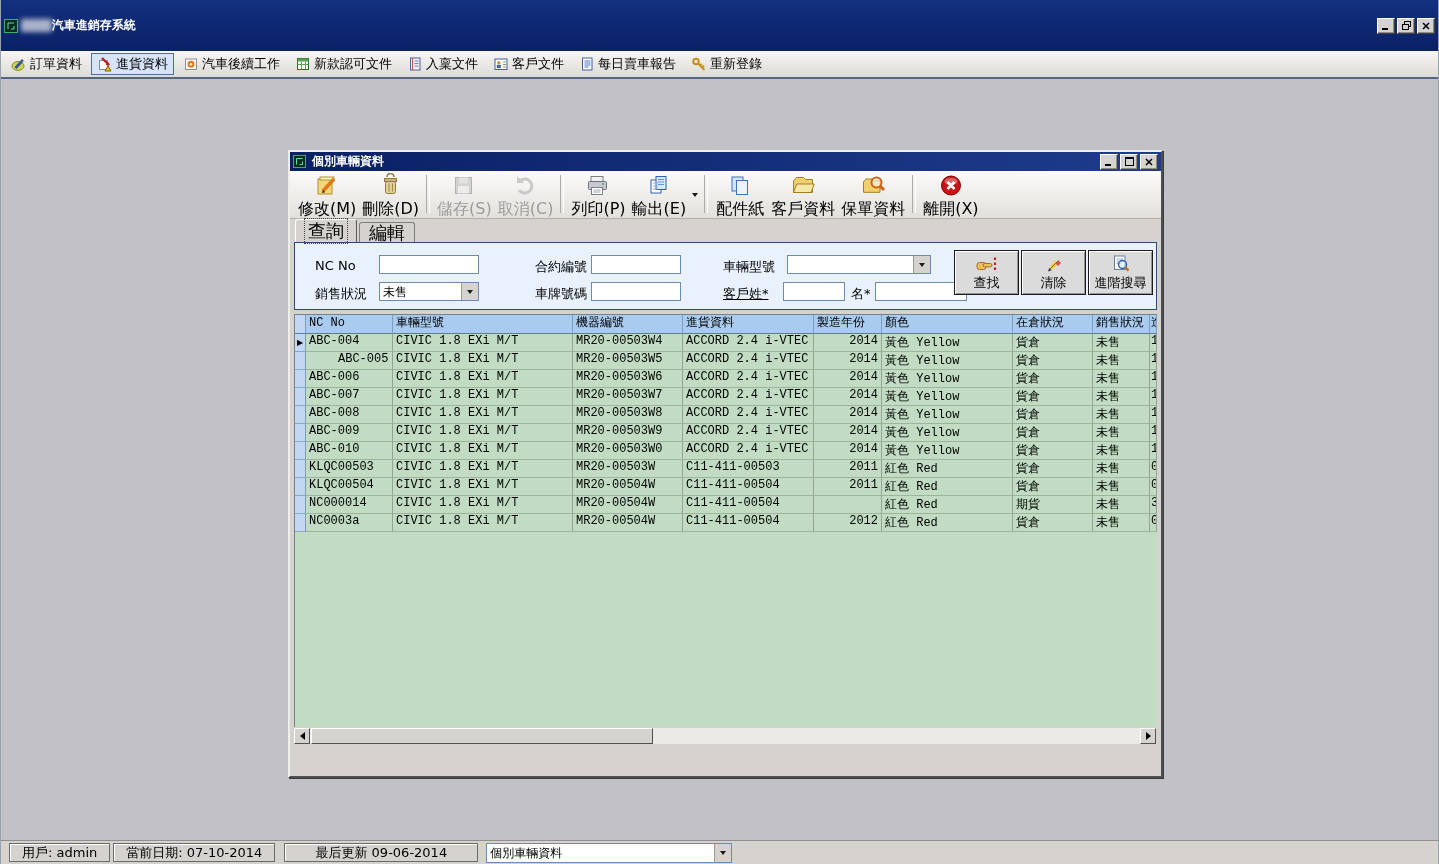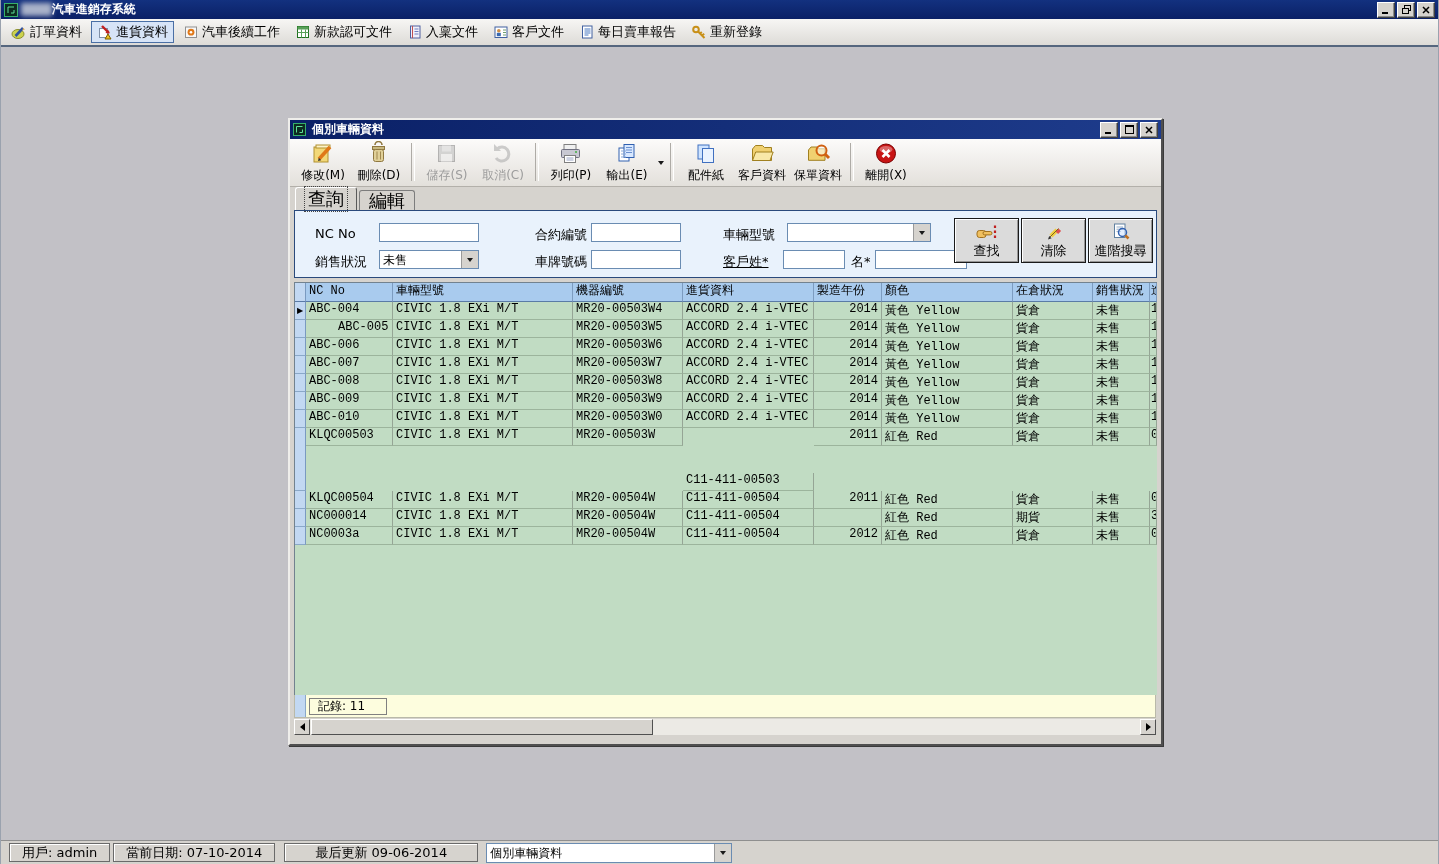--- a/index.html
+++ b/index.html
@@ -1,20 +1,20 @@
 <!DOCTYPE html>
 <html><head>
 <meta charset="utf-8">
 <style>
   html,body{margin:0;padding:0;}
   body{width:1439px;height:864px;overflow:hidden;font-family:"DejaVu Sans",sans-serif;font-size:13px;color:#000;background:#c2c1c6;}
   .app{width:1439px;height:864px;display:flex;flex-direction:column;border-left:1px solid #9aa2ae;border-right:1px solid #9aa2ae;box-sizing:border-box;}
 
   
-  .titlebar{height:19px;flex:0 0 19px;background:linear-gradient(180deg,#13317f,#0a2066);display:flex;align-items:center;padding:0 3px;}
+  .titlebar{height:19px;flex:0 0 19px;background:linear-gradient(180deg,#13317f,#0a2066);display:flex;align-items:center;padding:16px 3px;}
   .app-icon{width:14px;height:14px;margin-right:3px;flex:0 0 auto;}
   .t-redact{filter:blur(2.5px);color:#a9b2c9;font-size:11px;font-weight:bold;letter-spacing:-1px;margin-right:1px;}
   .t-title{color:#fff;font-weight:bold;font-size:12px;}
   .t-btns{margin-left:auto;display:flex;gap:2px;}
   .wbtn{width:16px;height:14px;background:#d6d3ce;border:1px solid;border-color:#ffffff #404040 #404040 #ffffff;box-shadow:inset -1px -1px 0 #8a8a8a;display:flex;align-items:center;justify-content:center;}
 
   
   .menubar{height:22px;flex:0 0 22px;background:#e9e7e3;display:flex;align-items:center;padding-left:4px;border-bottom:1px solid #c6c4c0;}
   .menu-item{padding:2px 11px;font-size:13px;}
 
@@ -26,21 +26,21 @@
 
   
   .client{position:relative;flex:1;background:#c2c1c6;}
 
   
   .dialog{position:absolute;left:287px;top:71px;width:875px;height:628px;background:#d6d3ce;border:2px solid;border-color:#efeeeb #4f4f4f #4f4f4f #efeeeb;box-shadow:1px 1px 0 #3a3a3a;box-sizing:border-box;display:flex;flex-direction:column;}
   .dlg-titlebar{height:19px;flex:0 0 19px;background:linear-gradient(90deg,#0a2066,#1e3c8c);display:flex;align-items:center;padding:0 3px;}
   .dlg-title{color:#fff;font-weight:bold;font-size:12px;margin-left:3px;}
 
   .dlg-toolbar{height:48px;flex:0 0 48px;background:linear-gradient(180deg,#fcfbfa,#e3e0db);display:flex;align-items:flex-start;padding:2px 2px 0 5px;border-bottom:1px solid #b3b0aa;box-sizing:border-box;}
-  .dtb-btn{min-width:50px;padding:0 3px;height:43px;display:flex;flex-direction:column;align-items:center;font-size:12px;}
+  .dtb-btn{min-width:50px;padding:0 3px;height:43px;display:flex;flex-direction:column;align-items:center;font-size:16px;}
   .dtb-btn .ic{height:27px;display:flex;align-items:center;}
   .dtb-btn.disabled{color:#9c9c9c;}
   .dtb-sep{width:2px;height:38px;margin:2px 4px 0;border-left:1px solid #aeaba6;border-right:1px solid #ffffff;}
   .dd-arrow{width:11px;height:43px;display:flex;align-items:center;justify-content:center;}
   .tri-down{width:0;height:0;border:3px solid transparent;border-top:4px solid #1a1a1a;margin-top:4px;}
 
   
   .tabstrip{height:23px;flex:0 0 23px;display:flex;align-items:flex-end;padding-left:5px;background:#d6d3ce;}
   .tab{height:19px;padding:0 9px;display:flex;align-items:center;font-size:18px;background:#d6d3ce;border:1px solid #7d7d7d;border-bottom:none;border-radius:3px 3px 0 0;margin-right:2px;}
   .tab.active{height:22px;border-color:#ffffff #5a5a5a #d6d3ce #ffffff;position:relative;z-index:2;}
@@ -518,21 +518,21 @@
             <span class="cell" style="width: 131px; flex: 0 0 131px;">黃色 Yellow</span>
             <span class="cell" style="width: 80px; flex: 0 0 80px;">貨倉</span>
             <span class="cell" style="width: 57px; flex: 0 0 57px;">未售</span>
             <span class="cell sliver" style="width: 7px; flex: 0 0 7px;">1</span>
           </div>
           <div class="grid-row">
             <span class="sel"></span>
             <span class="cell" style="width: 87px; flex: 0 0 87px;">KLQC00503</span>
             <span class="cell" style="width: 180px; flex: 0 0 180px;">CIVIC 1.8 EXi M/T</span>
             <span class="cell" style="width: 110px; flex: 0 0 110px;">MR20-00503W</span>
-            <span class="cell" style="width: 131px; flex: 0 0 131px; margin-top: 45px;">C11-411-00503</span>
+            <span class="cell" style="width: 131px; flex: 0 0 131px;">C11-411-00503</span>
             <span class="cell year" style="width: 68px; flex: 0 0 68px;">2011</span>
             <span class="cell" style="width: 131px; flex: 0 0 131px;">紅色 Red</span>
             <span class="cell" style="width: 80px; flex: 0 0 80px;">貨倉</span>
             <span class="cell" style="width: 57px; flex: 0 0 57px;">未售</span>
             <span class="cell sliver" style="width: 7px; flex: 0 0 7px;">0</span>
           </div>
           <div class="grid-row">
             <span class="sel"></span>
             <span class="cell" style="width: 87px; flex: 0 0 87px;">KLQC00504</span>
             <span class="cell" style="width: 180px; flex: 0 0 180px;">CIVIC 1.8 EXi M/T</span>
@@ -564,24 +564,20 @@
             <span class="cell" style="width: 131px; flex: 0 0 131px;">C11-411-00504</span>
             <span class="cell year" style="width: 68px; flex: 0 0 68px;">2012</span>
             <span class="cell" style="width: 131px; flex: 0 0 131px;">紅色 Red</span>
             <span class="cell" style="width: 80px; flex: 0 0 80px;">貨倉</span>
             <span class="cell" style="width: 57px; flex: 0 0 57px;">未售</span>
             <span class="cell sliver" style="width: 7px; flex: 0 0 7px;">0</span>
           </div>
           <div class="filler"></div>
         </div>
 
-      <div class="recbar">
-        <span class="rec-strip"></span>
-        <span class="rec-box">記錄: 11</span>
-      </div>
 
       <div class="hscroll">
         <span class="harrow">
             <span class="tri-left"></span>
           </span>
         <span class="htrack">
             <span class="hthumb" style="display:block;"></span>
           </span>
         <span class="harrow">
             <span class="tri-right"></span>

